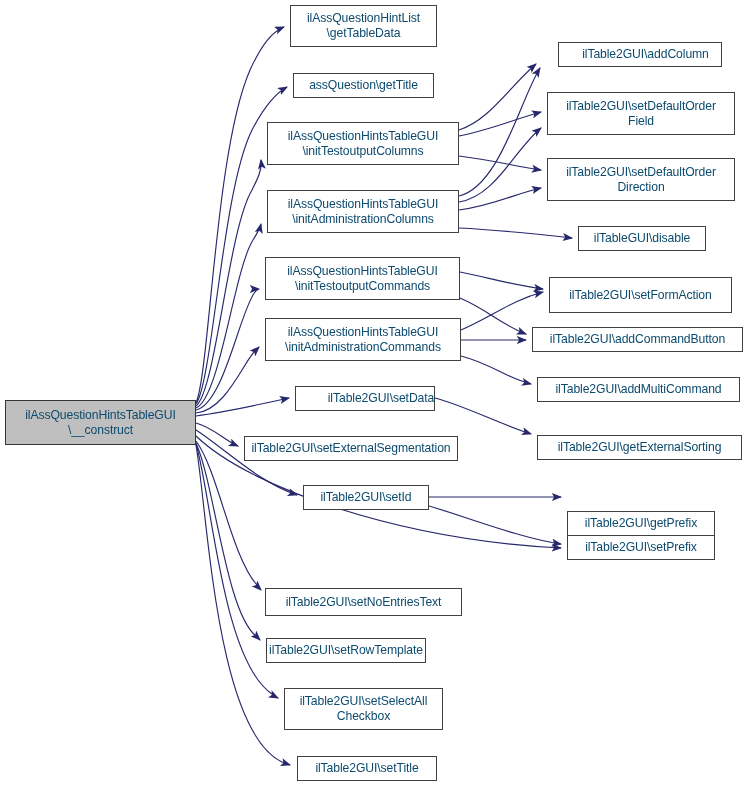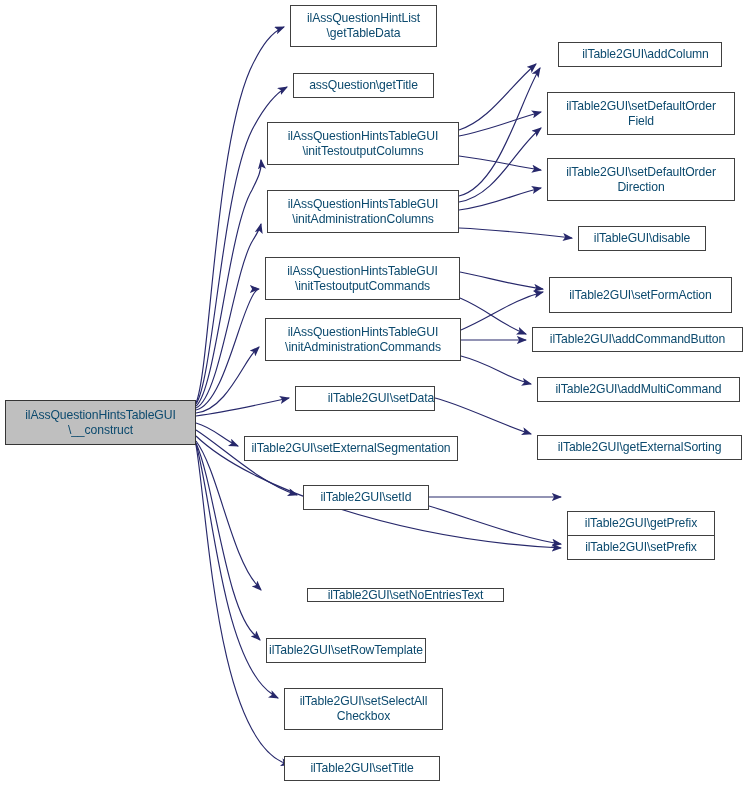--- a/index.html
+++ b/index.html
@@ -95,25 +95,25 @@
 \initTestoutputColumns</div>
       <div class="node" style="left: 267px; top: 190px; width: 192px; height: 43px;">ilAssQuestionHintsTableGUI
 \initAdministrationColumns</div>
       <div class="node" style="left: 265px; top: 257px; width: 195px; height: 43px;">ilAssQuestionHintsTableGUI
 \initTestoutputCommands</div>
       <div class="node" style="left: 265px; top: 318px; width: 196px; height: 43px;">ilAssQuestionHintsTableGUI
 \initAdministrationCommands</div>
       <div class="node" style="left: 295px; top: 386px; width: 140px; height: 25px; padding-left: 32px;">ilTable2GUI\setData</div>
       <div class="node" style="left: 244px; top: 436px; width: 214px; height: 25px;">ilTable2GUI\setExternalSegmentation</div>
       <div class="node" style="left: 303px; top: 485px; width: 126px; height: 25px;">ilTable2GUI\setId</div>
-      <div class="node" style="left: 265px; top: 588px; width: 197px; height: 14px; margin-left: 42px;">ilTable2GUI\setNoEntriesText</div>
+      <div class="node" style="left: 265px; top: 588px; width: 197px; height: 28px;">ilTable2GUI\setNoEntriesText</div>
       <div class="node" style="left: 266px; top: 638px; width: 160px; height: 25px;">ilTable2GUI\setRowTemplate</div>
       <div class="node" style="left: 284px; top: 688px; width: 159px; height: 42px;">ilTable2GUI\setSelectAll
 Checkbox</div>
-      <div class="node" style="left: 284px; top: 756px; width: 156px; height: 25px;">ilTable2GUI\setTitle</div>
+      <div class="node" style="left: 297px; top: 756px; width: 140px; height: 25px;">ilTable2GUI\setTitle</div>
       <div class="node" style="left: 558px; top: 42px; width: 164px; height: 25px; padding-left: 11px;">ilTable2GUI\addColumn</div>
       <div class="node" style="left: 547px; top: 92px; width: 188px; height: 43px;">ilTable2GUI\setDefaultOrder
 Field</div>
       <div class="node" style="left: 547px; top: 158px; width: 188px; height: 43px;">ilTable2GUI\setDefaultOrder
 Direction</div>
       <div class="node" style="left: 578px; top: 226px; width: 128px; height: 25px;">ilTableGUI\disable</div>
       <div class="node" style="left: 549px; top: 277px; width: 183px; height: 36px;">ilTable2GUI\setFormAction</div>
       <div class="node" style="left: 532px; top: 327px; width: 211px; height: 25px;">ilTable2GUI\addCommandButton</div>
       <div class="node" style="left: 537px; top: 377px; width: 203px; height: 25px;">ilTable2GUI\addMultiCommand</div>
       <div class="node" style="left: 537px; top: 427px; width: 205px; height: 25px; margin-top: 8px;">ilTable2GUI\getExternalSorting</div>

